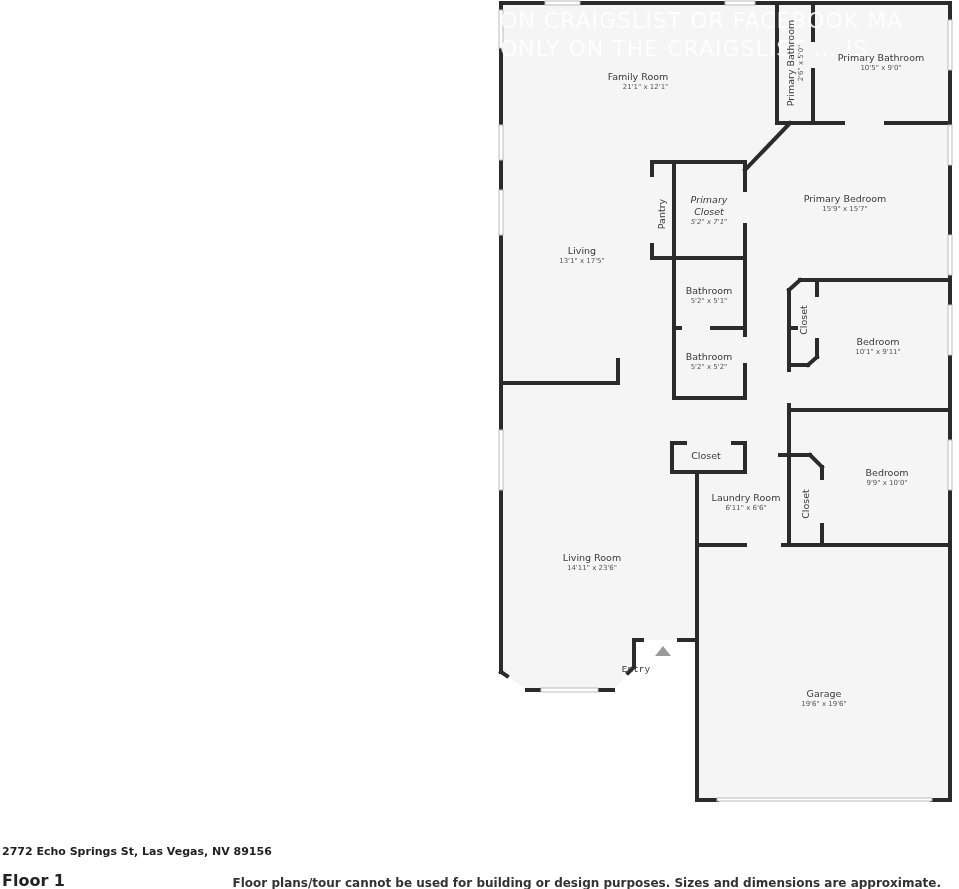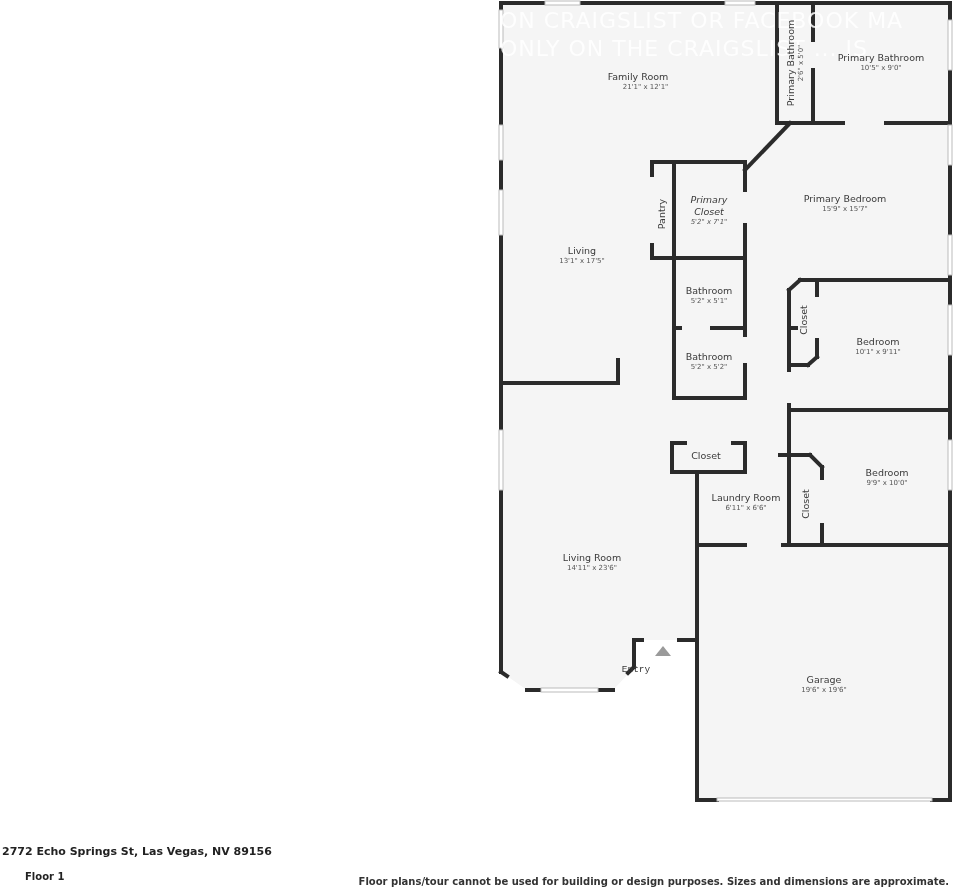--- a/index.html
+++ b/index.html
@@ -4,22 +4,22 @@
 <style>
   html,body{margin:0;padding:0;background:#fff;}
   body{width:959px;height:889px;position:relative;overflow:hidden;font-family:"DejaVu Sans","Liberation Sans",sans-serif;color:#333;}
   #plan{position:absolute;left:0;top:0;}
   .lbl{position:absolute;text-align:center;transform:translate(-50%,-50%);white-space:nowrap;}
   .lbl .n{font-size:9.5px;color:#3a3a3a;display:block;line-height:12px;}
   .lbl .d{font-size:7px;color:#555;display:block;line-height:9px;}
   .rot{transform:translate(-50%,-50%) rotate(-90deg);}
   .wm{position:absolute;left:500px;font-size:22px;font-weight:normal;color:rgba(255,255,255,0.85);letter-spacing:1px;white-space:nowrap;overflow:hidden;width:455px;}
   .footer-addr{position:absolute;left:2px;top:845px;font-size:11px;font-weight:bold;color:#222;}
-  .footer-floor{position:absolute;left:2px;top:871px;font-size:10px;font-weight:bold;color:#222;margin-left:23px;}
-  .footer-disc{position:absolute;right:10px;top:876px;font-size:10px;font-weight:bold;color:#333;}
+  .footer-floor{position:absolute;left:2px;top:871px;font-size:16px;font-weight:bold;color:#222;}
+  .footer-disc{position:absolute;right:18px;top:876px;font-size:12px;font-weight:bold;color:#333;}
 </style>
 </head>
 <body>
 
 <svg id="plan" width="959" height="889" viewBox="0 0 959 889">
 
   <g fill="#f5f5f5">
     <polygon points="501,3 950,3 950,800 697,800 697,640 634,640 634,668 613,690 527,690 501,672"></polygon>
   </g>
 
@@ -184,20 +184,20 @@
     <span class="n">Bedroom</span>
     <span class="d">9'9" x 10'0"</span>
   </div>
 <div class="lbl" style="left:592px;top:562px;">
     <span class="n">Living Room</span>
     <span class="d">14'11" x 23'6"</span>
   </div>
 <div class="lbl" style="left:636px;top:670px;font-family:Liberation Mono, monospace;">
     <span class="n">Entry</span>
   </div>
-<div class="lbl" style="left:824px;top:684px;">
+<div class="lbl" style="left:824px;top:698px;">
     <span class="n">Garage</span>
     <span class="d">19'6" x 19'6"</span>
   </div>
 
 <div class="footer-addr">2772 Echo Springs St, Las Vegas, NV 89156</div>
 <div class="footer-floor">Floor 1</div>
 <div class="footer-disc">Floor plans/tour cannot be used for building or design purposes. Sizes and dimensions are approximate.</div>
 
 </body></html>

